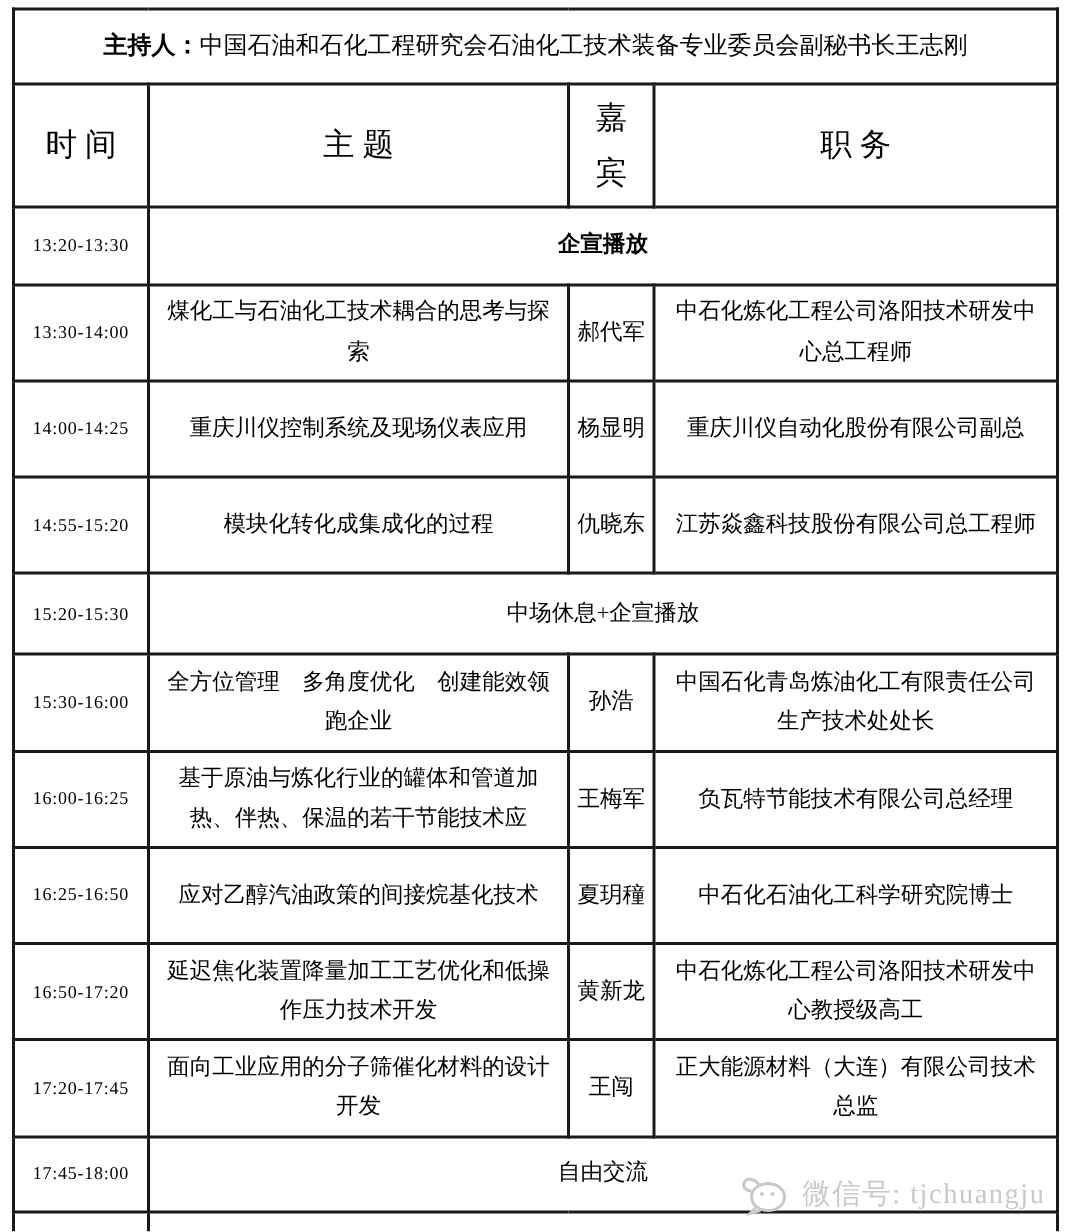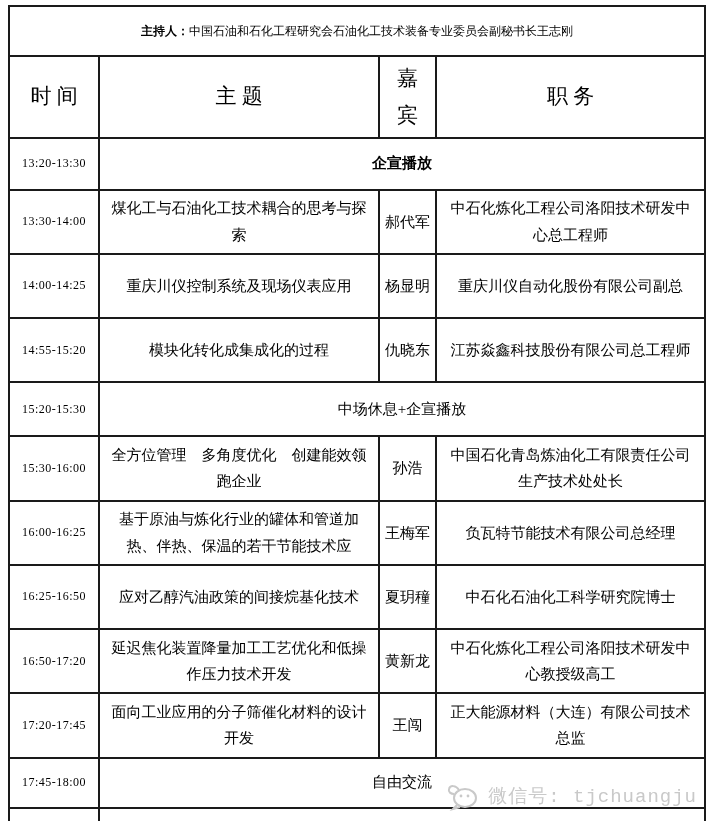--- a/index.html
+++ b/index.html
@@ -32,36 +32,36 @@
     font-size: 15px;
     line-height: 1.75;
     font-weight: normal;
     word-break: break-all;
   }
   .agenda col.c-time  { width: 90px; }
   .agenda col.c-topic { width: 280px; }
   .agenda col.c-guest { width: 57px; }
   .agenda col.c-title { width: 269px; }
 
-  .agenda .host-cell { font-size: 12px; padding: 6px 8px; border-radius: 10px; }
+  .agenda .host-cell { font-size: 16px; padding: 6px 8px; border-radius: 10px; }
   .agenda .host-label { font-weight: bold; }
   .agenda th.col-head { font-weight: normal; font-size: 21px; }
   .agenda td.time-cell { font-size: 12px; letter-spacing: 0.5px; padding: 3px 2px; }
   .agenda td.guest-cell { padding: 18px 2px; }
   .agenda td.bold-cell { font-weight: bold; }
 
   .watermark {
     position: absolute;
     right: 14px;
     bottom: 10px;
     display: flex;
     align-items: center;
     gap: 7px;
     color: #c9c9c9;
-    font-family: Liberation Mono, monospace;
+    font-family: Liberation Serif, serif;
     font-size: 19px;
     letter-spacing: 1px;
     pointer-events: none;
     white-space: nowrap;
   }
   .watermark svg { display: block; }
 </style>
 </head>
 <body>
 

